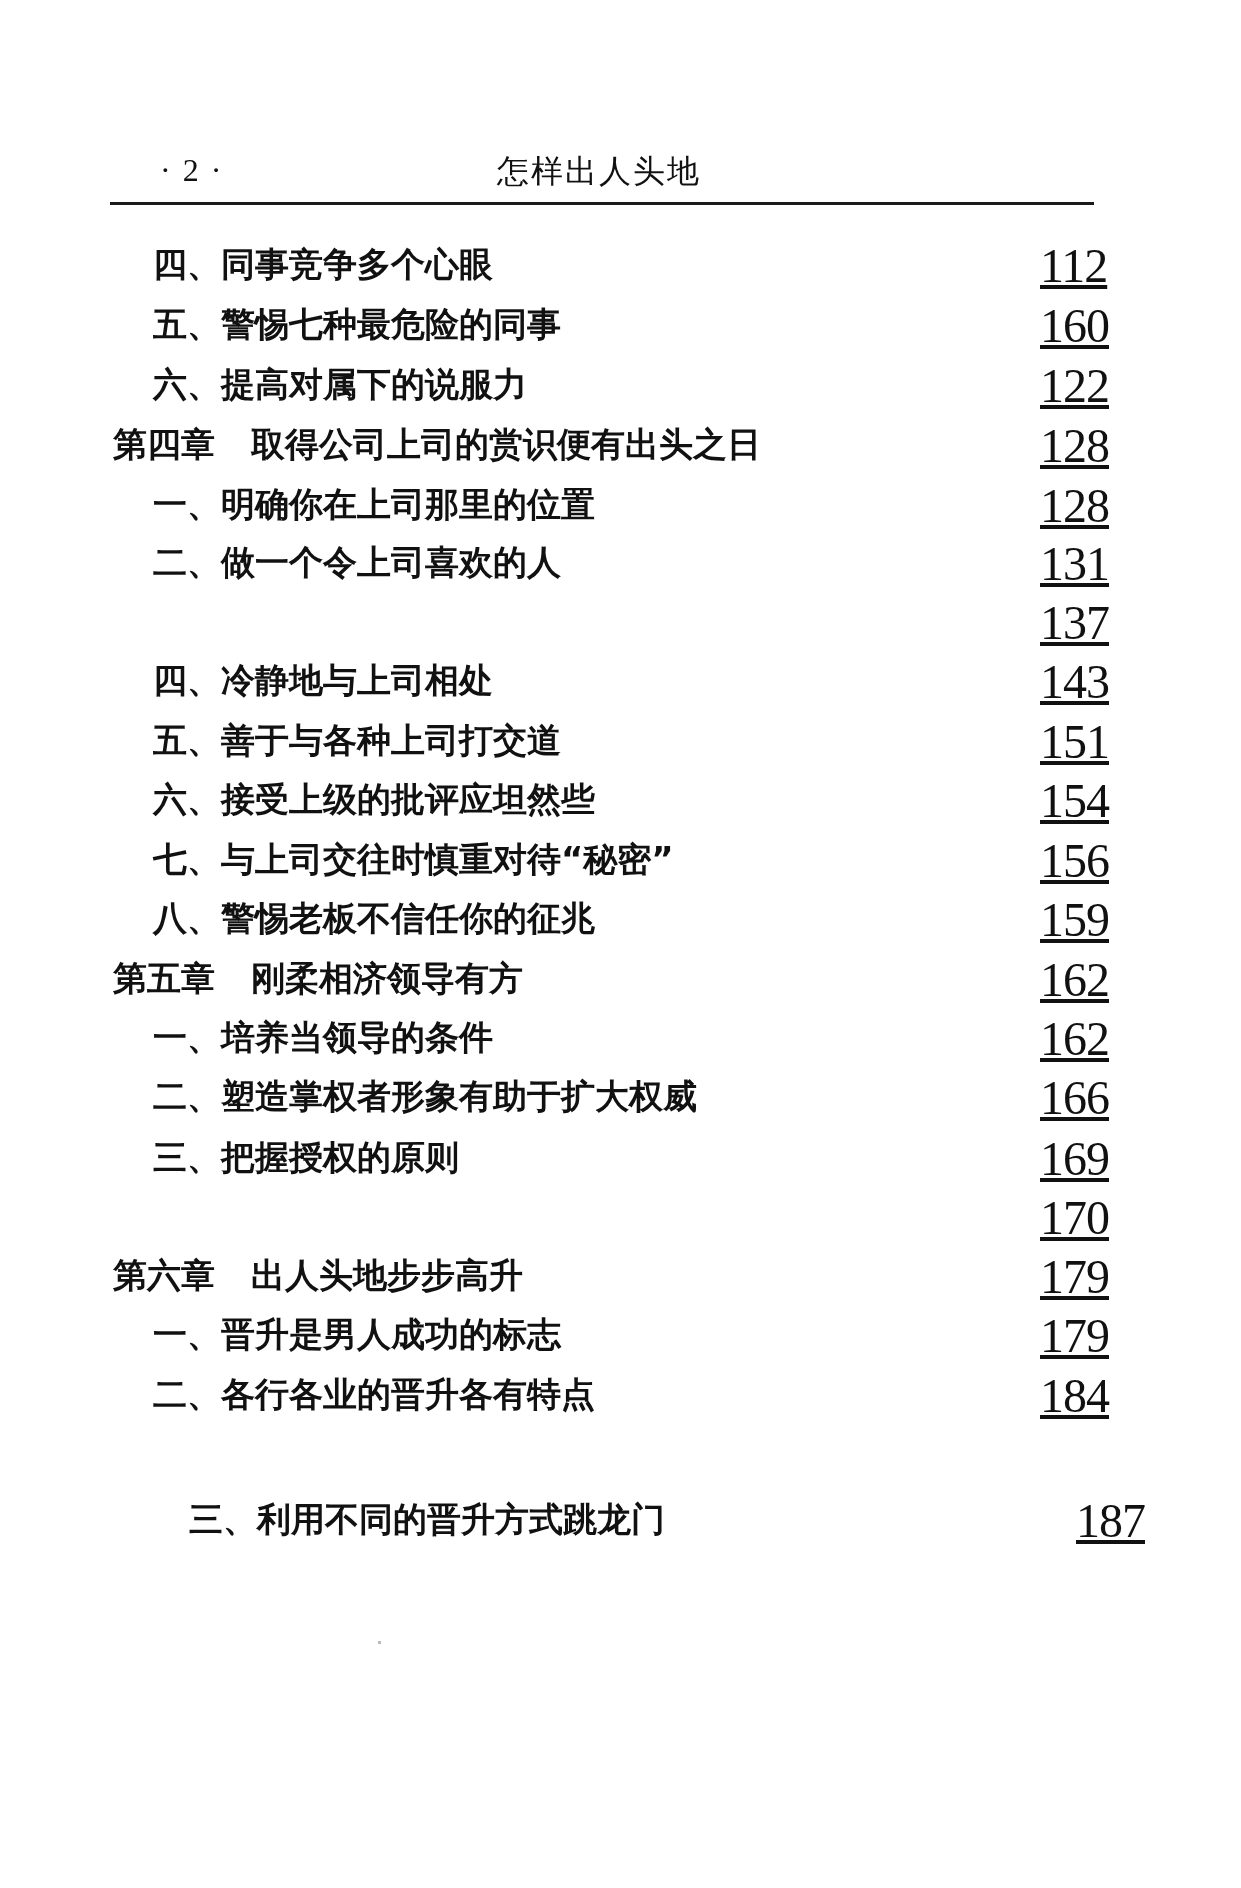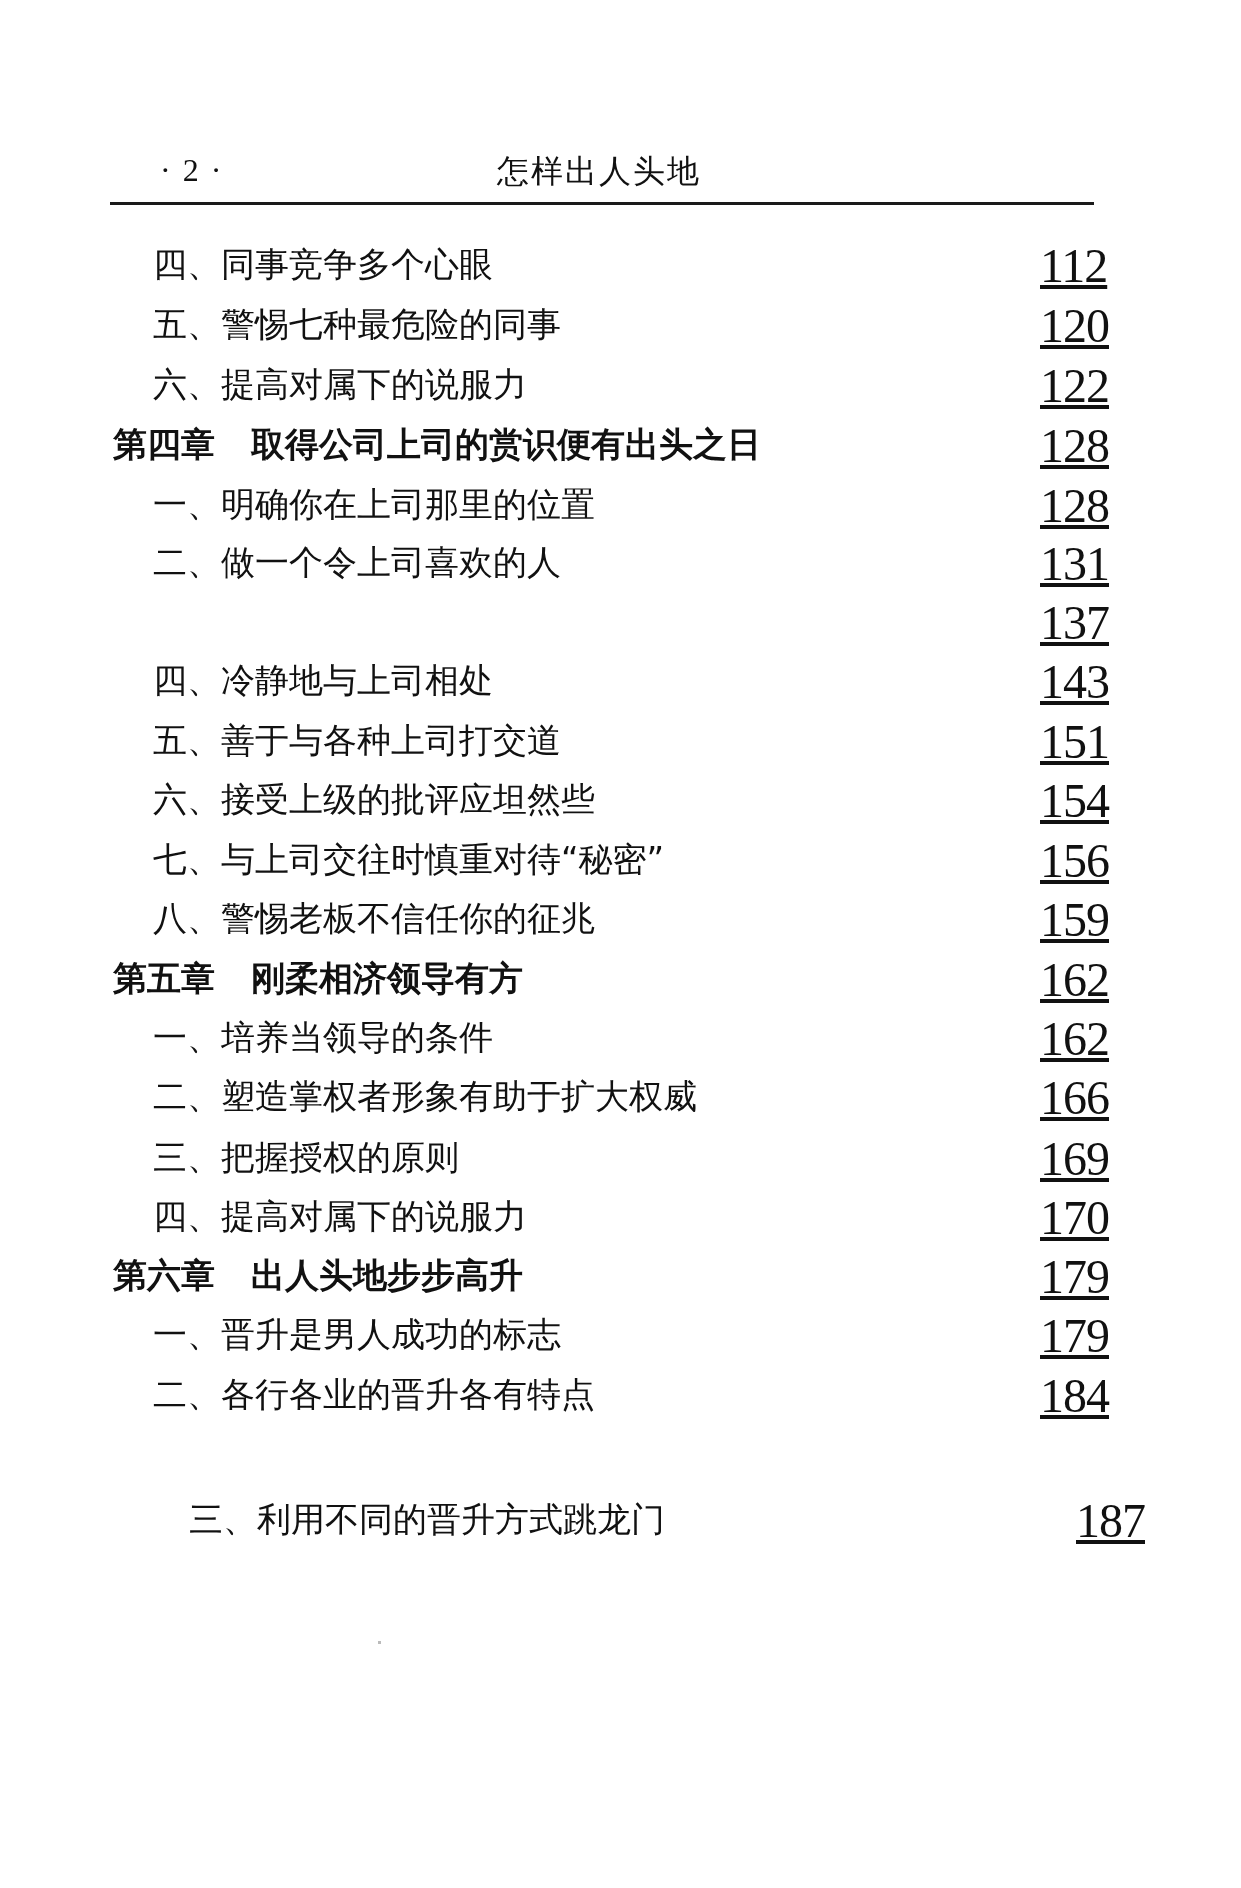--- a/index.html
+++ b/index.html
@@ -62,21 +62,21 @@
     display: flex;
     align-items: center;
   }
   .toc-row .entry-title {
     white-space: nowrap;
     font-family: "DejaVu Sans", sans-serif;
     font-size: 34px;
     letter-spacing: 0px;
   }
   .toc-row.section .entry-title {
-    font-weight: normal;
+    font-weight: bold;
   }
   .toc-row.chapter .entry-title {
     font-weight: bold;
   }
   .toc-row.section .entry-inner { position: absolute; left: 153px; right: 148px; display:flex; align-items:center; }
   .toc-row.chapter .entry-inner { position: absolute; left: 113px; right: 148px; display:flex; align-items:center; }
   .leader {
     flex: 1;
     height: 34px;
     margin-left: 4px;
@@ -125,21 +125,21 @@
         <span class="entry-title">四、同事竞争多个心眼</span>
         <span class="leader"></span>
       </div>
       <span class="page-num">112</span>
     </div>
     <div class="toc-row section" style="top: 60px;">
       <div class="entry-inner">
         <span class="entry-title">五、警惕七种最危险的同事</span>
         <span class="leader"></span>
       </div>
-      <span class="page-num">120</span>
+      <span class="page-num">160</span>
     </div>
     <div class="toc-row section" style="top: 120px;">
       <div class="entry-inner">
         <span class="entry-title">六、提高对属下的说服力</span>
         <span class="leader"></span>
       </div>
       <span class="page-num">122</span>
     </div>
     <div class="toc-row chapter" style="top: 180px;">
       <div class="entry-inner">
@@ -225,24 +225,20 @@
       <span class="page-num">166</span>
     </div>
     <div class="toc-row section" style="top: 893px;">
       <div class="entry-inner">
         <span class="entry-title">三、把握授权的原则</span>
         <span class="leader"></span>
       </div>
       <span class="page-num">169</span>
     </div>
     <div class="toc-row section" style="top: 952px;">
-      <div class="entry-inner">
-        <span class="entry-title">四、提高对属下的说服力</span>
-        <span class="leader"></span>
-      </div>
       <span class="page-num">170</span>
     </div>
     <div class="toc-row chapter" style="top: 1011px;">
       <div class="entry-inner">
         <span class="entry-title"><span class="chapter-label">第六章</span><span>出人头地步步高升</span></span>
         <span class="leader"></span>
       </div>
       <span class="page-num">179</span>
     </div>
     <div class="toc-row section" style="top: 1070px;">

